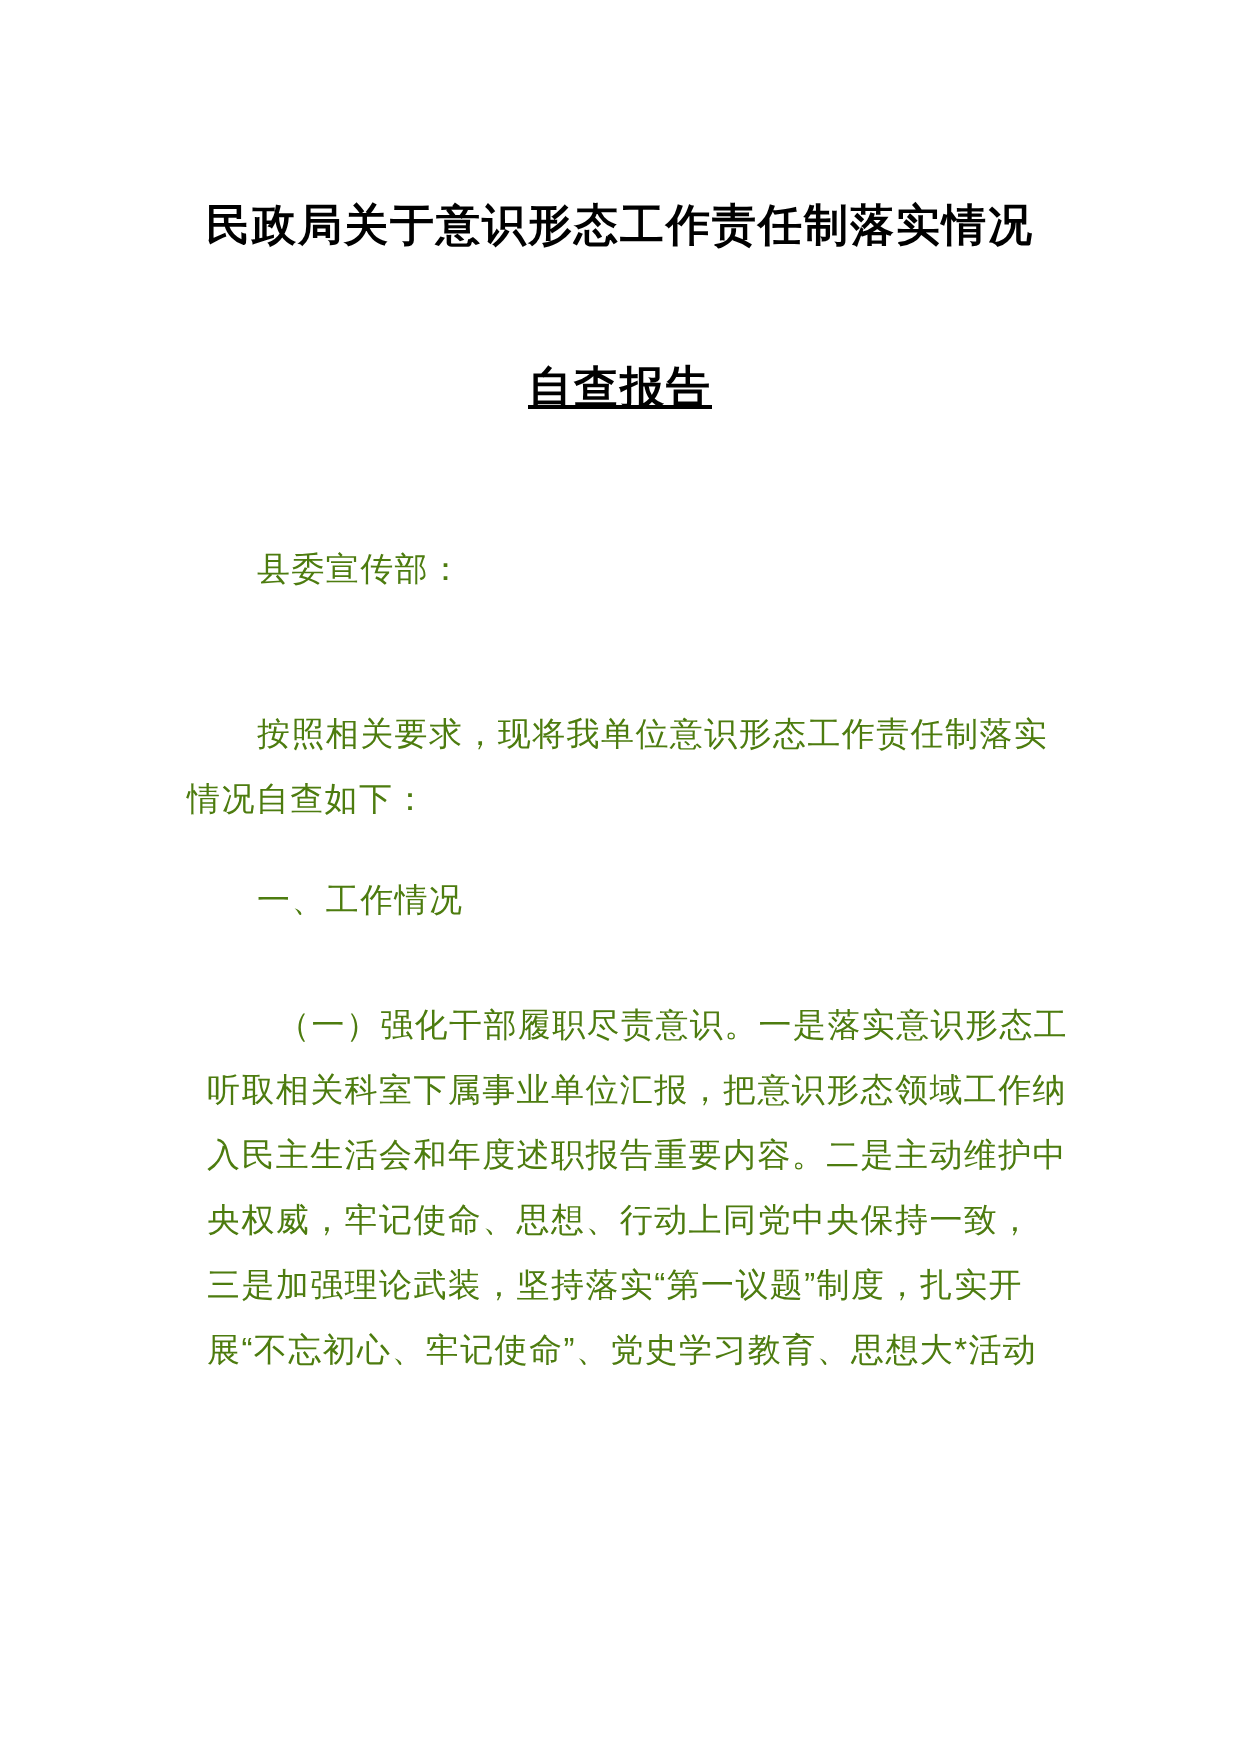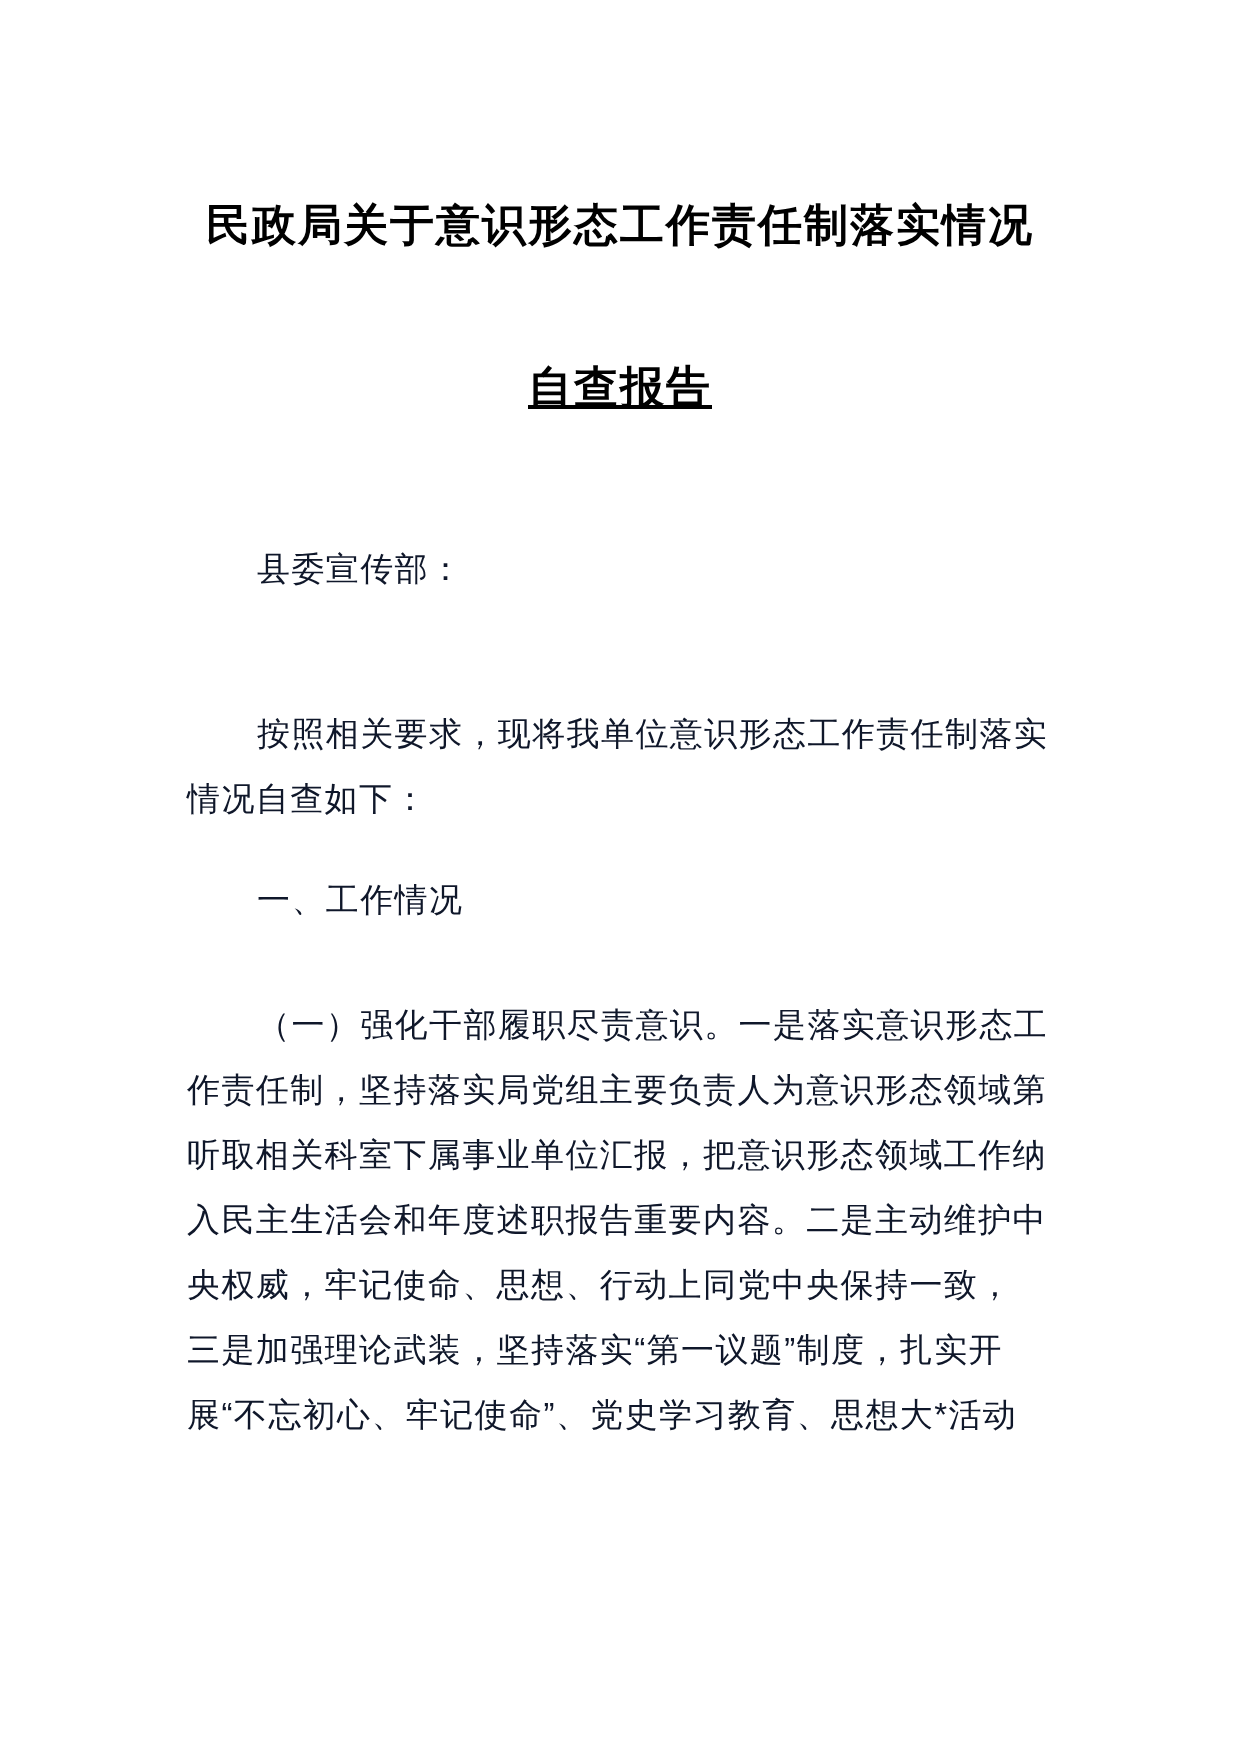--- a/index.html
+++ b/index.html
@@ -33,33 +33,33 @@
 
   
   .body-block {
     position: absolute;
     left: 187px;
     width: 860px;
     font-size: 33px;
     font-weight: normal;
     letter-spacing: 1.4px;
     line-height: 65px;
-    color: #0f172a;
+    color: #4d7c0f;
   }
   .body-line {
     white-space: nowrap;
     height: 65px;
   }
   .body-line.indent {
     text-indent: 70px;
   }
   .salutation-block { top: 536px; }
   .para1-block      { top: 701px; }
   .heading-block    { top: 867px; }
-  .para2-block      { top: 992px; }
+  .para2-block      { top: 992px; margin-left: 20px; }
 </style>
 </head>
 <body>
 
 <div class="page">
 
   <div class="title-line l1">民政局关于意识形态工作责任制落实情况</div>
 
   <div class="title-line l2">自查报告</div>
 
@@ -71,21 +71,20 @@
     <div class="body-line indent">按照相关要求，现将我单位意识形态工作责任制落实</div>
     <div class="body-line">情况自查如下：</div>
   </div>
 
   <div class="body-block heading-block">
     <div class="body-line indent">一、工作情况</div>
   </div>
 
   <div class="body-block para2-block">
     <div class="body-line indent">（一）强化干部履职尽责意识。一是落实意识形态工</div>
-    <div class="body-line">作责任制，坚持落实局党组主要负责人为意识形态领域第</div>
     <div class="body-line">听取相关科室下属事业单位汇报，把意识形态领域工作纳</div>
     <div class="body-line">入民主生活会和年度述职报告重要内容。二是主动维护中</div>
     <div class="body-line">央权威，牢记使命、思想、行动上同党中央保持一致，</div>
     <div class="body-line">三是加强理论武装，坚持落实“第一议题”制度，扎实开</div>
     <div class="body-line">展“不忘初心、牢记使命”、党史学习教育、思想大*活动</div>
   </div>
 
 </div>
 
 </body></html>

